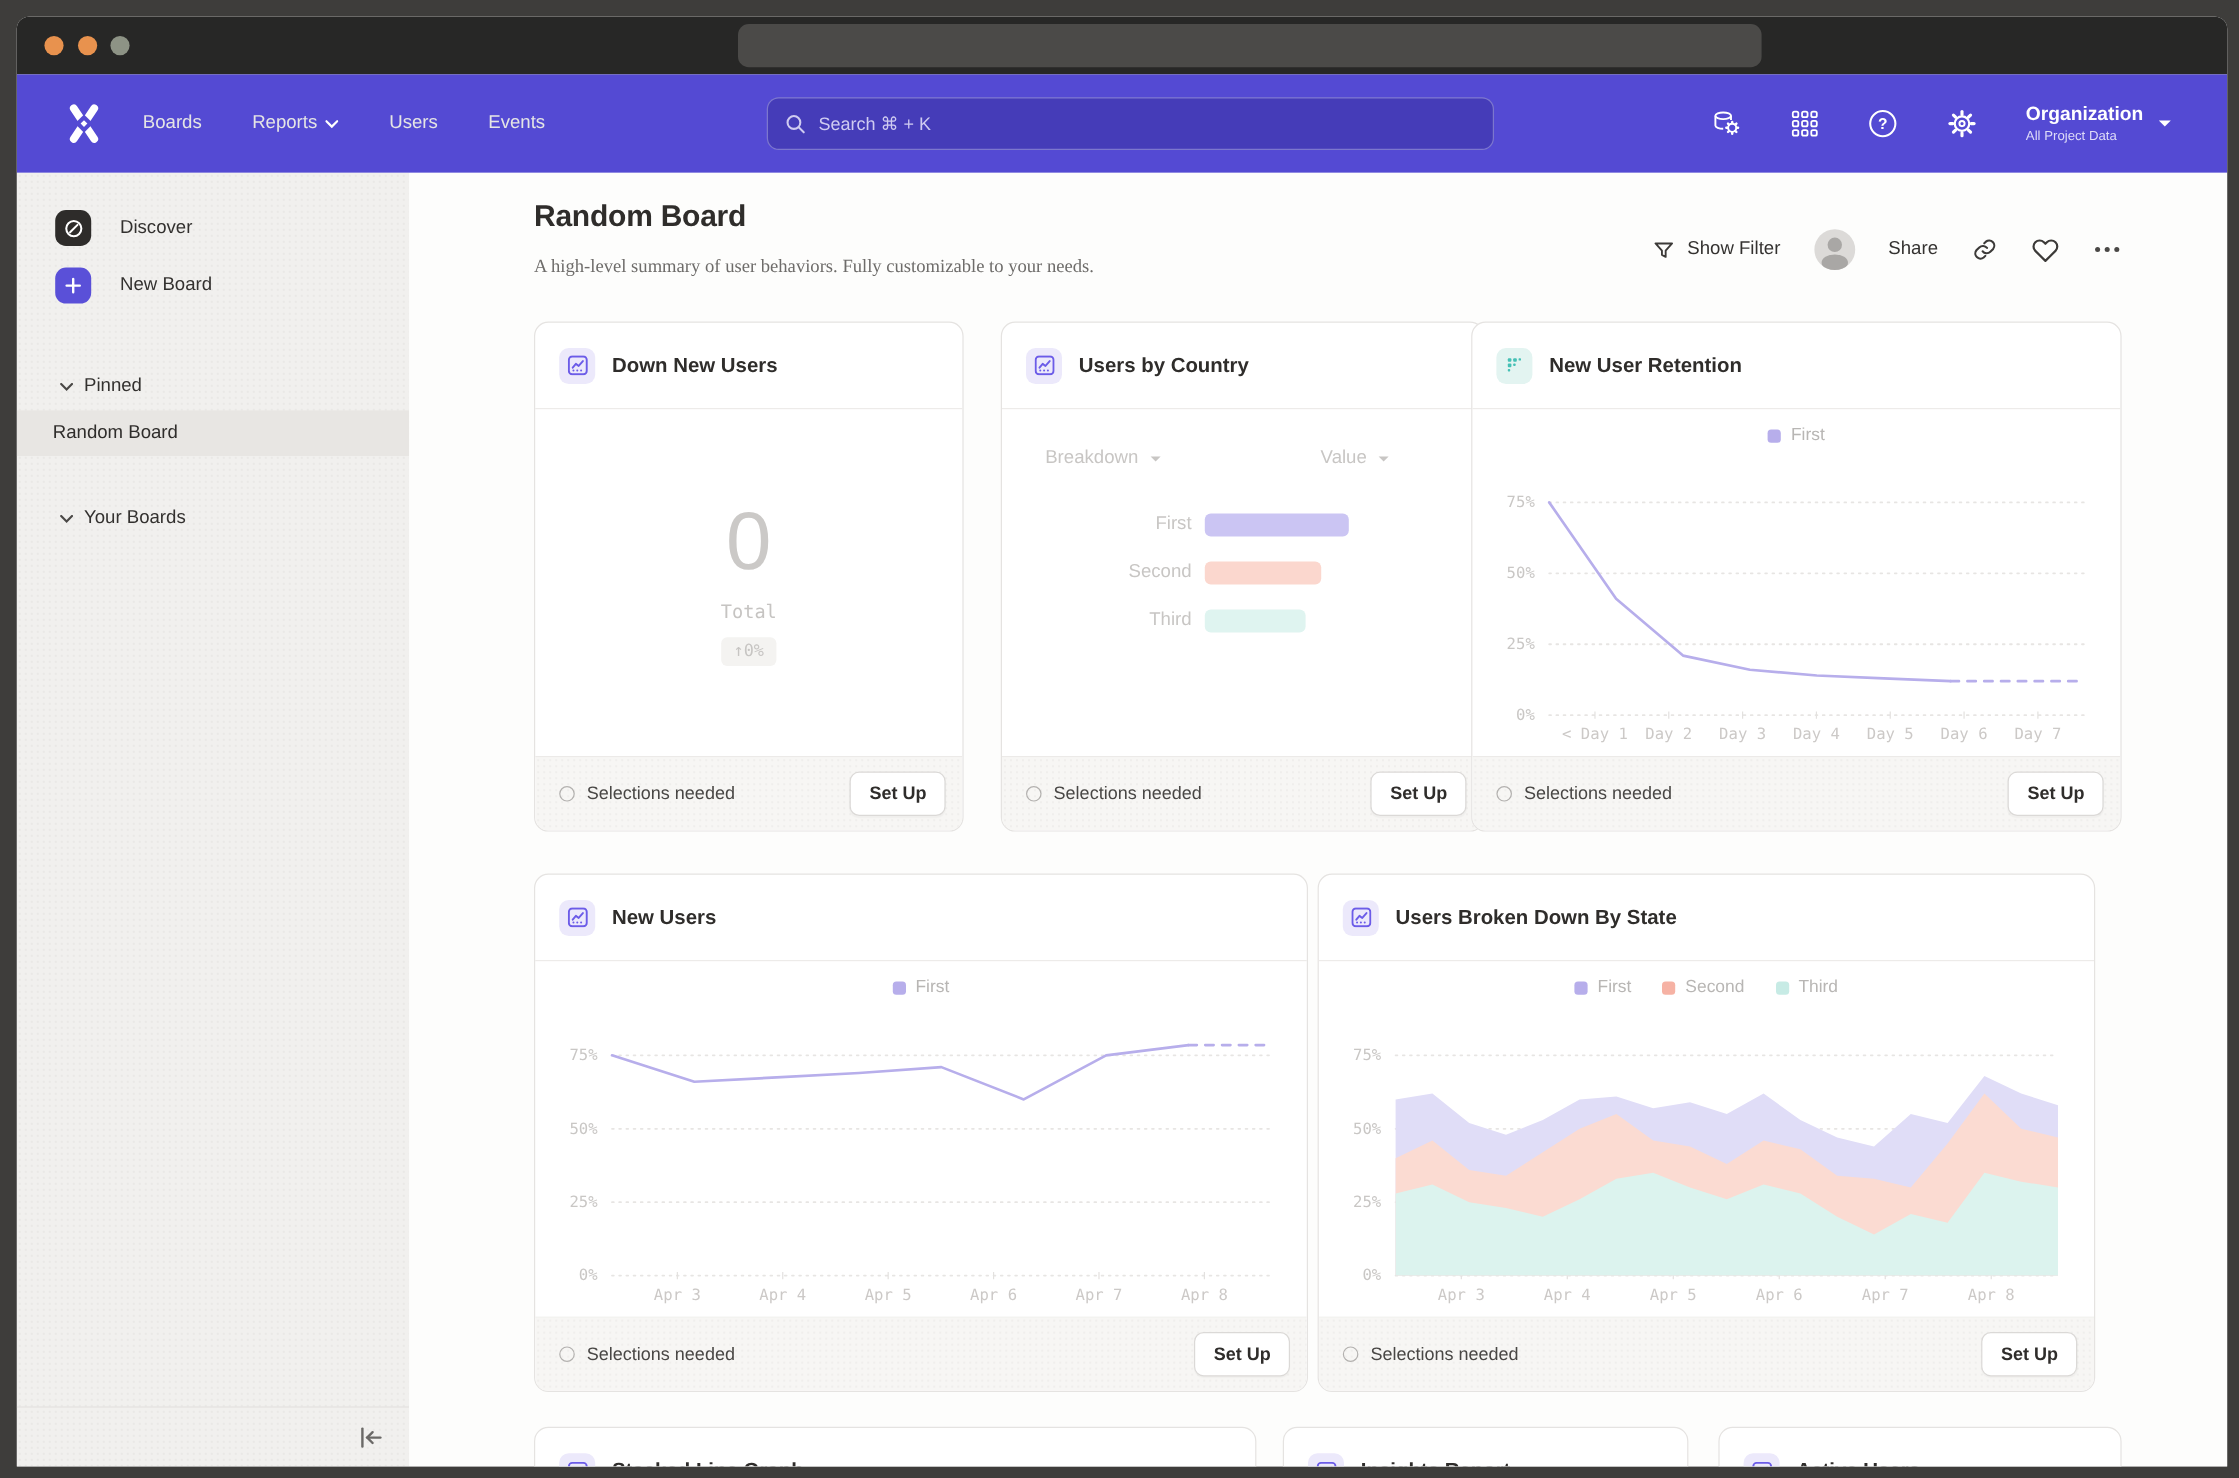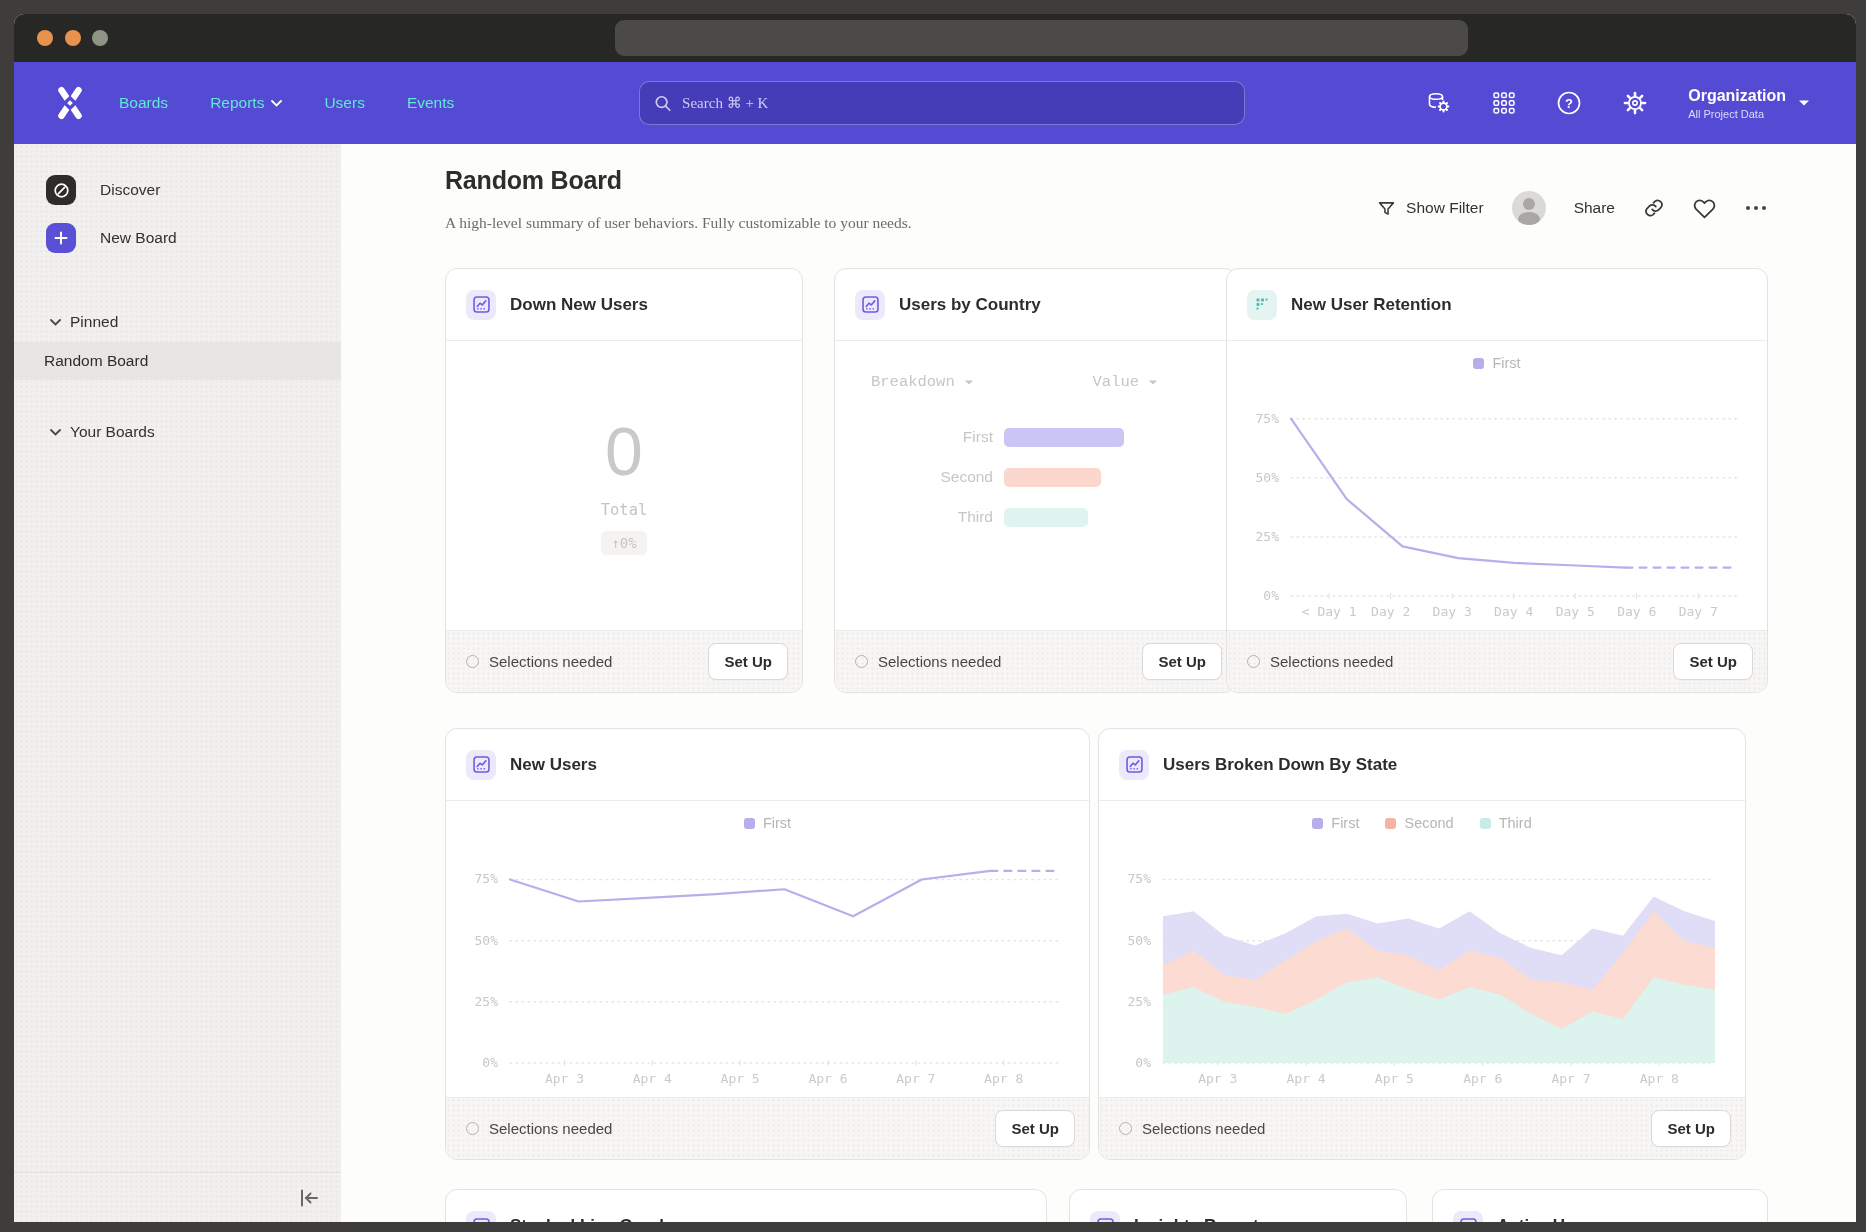--- a/index.html
+++ b/index.html
@@ -6,23 +6,23 @@
   html,body { width:1866px; height:1232px; background:#3e3d3b; font-family:"Liberation Sans", sans-serif; overflow:hidden; }
   .window { position:absolute; left:14px; top:14px; width:1842px; height:1208px; border-radius:10px 10px 0 0; overflow:hidden; background:#fdfdfc; }
   
   .titlebar { position:relative; height:48px; background:#272726; }
   .traffic { position:absolute; top:16px; width:16px; height:16px; border-radius:50%; }
   .urlbar { position:absolute; left:601px; top:6px; width:853px; height:36px; border-radius:9px; background:#4b4a48; }
   
   .navbar { position:relative; height:82px; background:#544ad3; display:flex; align-items:center; }
   .brand { position:absolute; left:38px; top:24px; width:36px; height:34px; }
   .nav-items { display:flex; gap:42px; margin-left:105px; align-items:center; }
-  .nav-item { color:#5eead4; font-size:15.5px; font-weight:500; display:flex; align-items:center; gap:7px; cursor:default; }
+  .nav-item { color:#e5e5e5; font-size:15.5px; font-weight:500; display:flex; align-items:center; gap:7px; cursor:default; }
   .searchbox { position:absolute; left:625px; top:19px; width:606px; height:44px; background:rgba(20,12,90,0.22); border:1px solid rgba(255,255,255,0.30); border-radius:10px; display:flex; align-items:center; padding:0 14px; gap:10px; }
-  .searchbox input { background:transparent; border:none; outline:none; color:#fff; font-size:15px; width:100%; font-family:Liberation Serif, serif; }
+  .searchbox input { background:transparent; border:none; outline:none; color:#fff; font-size:15px; width:100%; font-family:Liberation Sans, sans-serif; }
   .searchbox input::placeholder { color:#cfcbf1; }
   .nav-right { position:absolute; right:46px; top:0; height:82px; display:flex; align-items:center; gap:40px; }
   .org { display:flex; align-items:center; gap:12px; color:#fff; }
   .org-name { font-size:16px; font-weight:700; }
   .org-proj { font-size:11px; color:#dedbf8; margin-top:3px; }
   
   .app { display:flex; height:1078px; }
   .sidebar { position:relative; width:327px; background:#f1f0ee; background-image:radial-gradient(rgba(60,55,50,0.045) 1px, transparent 1.2px); background-size:5px 5px; flex:none; }
   .side-row { display:flex; align-items:center; gap:24px; margin:0 0 0 32px; height:48px; }
   .side-label { font-size:15.5px; font-weight:500; color:#33312f; }
@@ -51,21 +51,21 @@
   .status-circle { width:13px; height:13px; border:1.5px solid #b3b1af; border-radius:50%; flex:none; }
   .status-text { margin-left:10px; font-size:15px; color:#494745; }
   .setup-btn { margin-left:auto; background:#fff; border:1px solid #dbd9d7; border-radius:8px; padding:9px 15px; font-size:15px; font-weight:700; color:#2f2d2b; font-family:"Liberation Sans",sans-serif; box-shadow:0 1px 1px rgba(0,0,0,0.03); }
   .mono { font-family:"DejaVu Sans Mono", monospace; }
   
   .kpi-body { position:absolute; left:0; right:0; top:72px; bottom:62px; display:flex; flex-direction:column; align-items:center; justify-content:center; }
   .kpi-value { font-size:68px; color:#cbc9c7; font-weight:500; line-height:1; }
   .kpi-label { margin-top:16px; font-size:15.5px; color:#c6c4c2; }
   .kpi-badge { margin-top:12px; font-size:14px; color:#c7c5c3; background:#f4f3f1; border-radius:5px; padding:4px 10px; }
   
-  .dd-row { position:absolute; left:0; right:0; top:104px; display:flex; justify-content:space-between; padding:0 78px 0 36px;font-family:Liberation Mono, monospace; }
+  .dd-row { position:absolute; left:0; right:0; top:104px; display:flex; justify-content:space-between; padding:0 78px 0 36px; }
   .dd { display:flex; align-items:center; gap:9px; font-size:15.5px; color:#c8c6c4; }
   .bar-rows { position:absolute; left:0; right:0; top:148px; }
   .bar-row { display:flex; align-items:center; height:40px; }
   .bar-label { width:158px; text-align:right; font-size:15.5px; color:#c8c6c4; flex:none; }
   .bar { height:19px; border-radius:5px; margin-left:11px; }
   .bar-dotted { background-image:radial-gradient(#8fd8cc 1px, transparent 1.2px); background-size:5px 5px; }
   
   .legend { position:absolute; left:0; right:0; top:86px; display:flex; justify-content:center; gap:26px; }
   .legend-item { display:flex; align-items:center; gap:8px; font-size:14.5px; color:#b8b6b4; }
   .legend-item i { width:11px; height:11px; border-radius:3px; display:block; }

